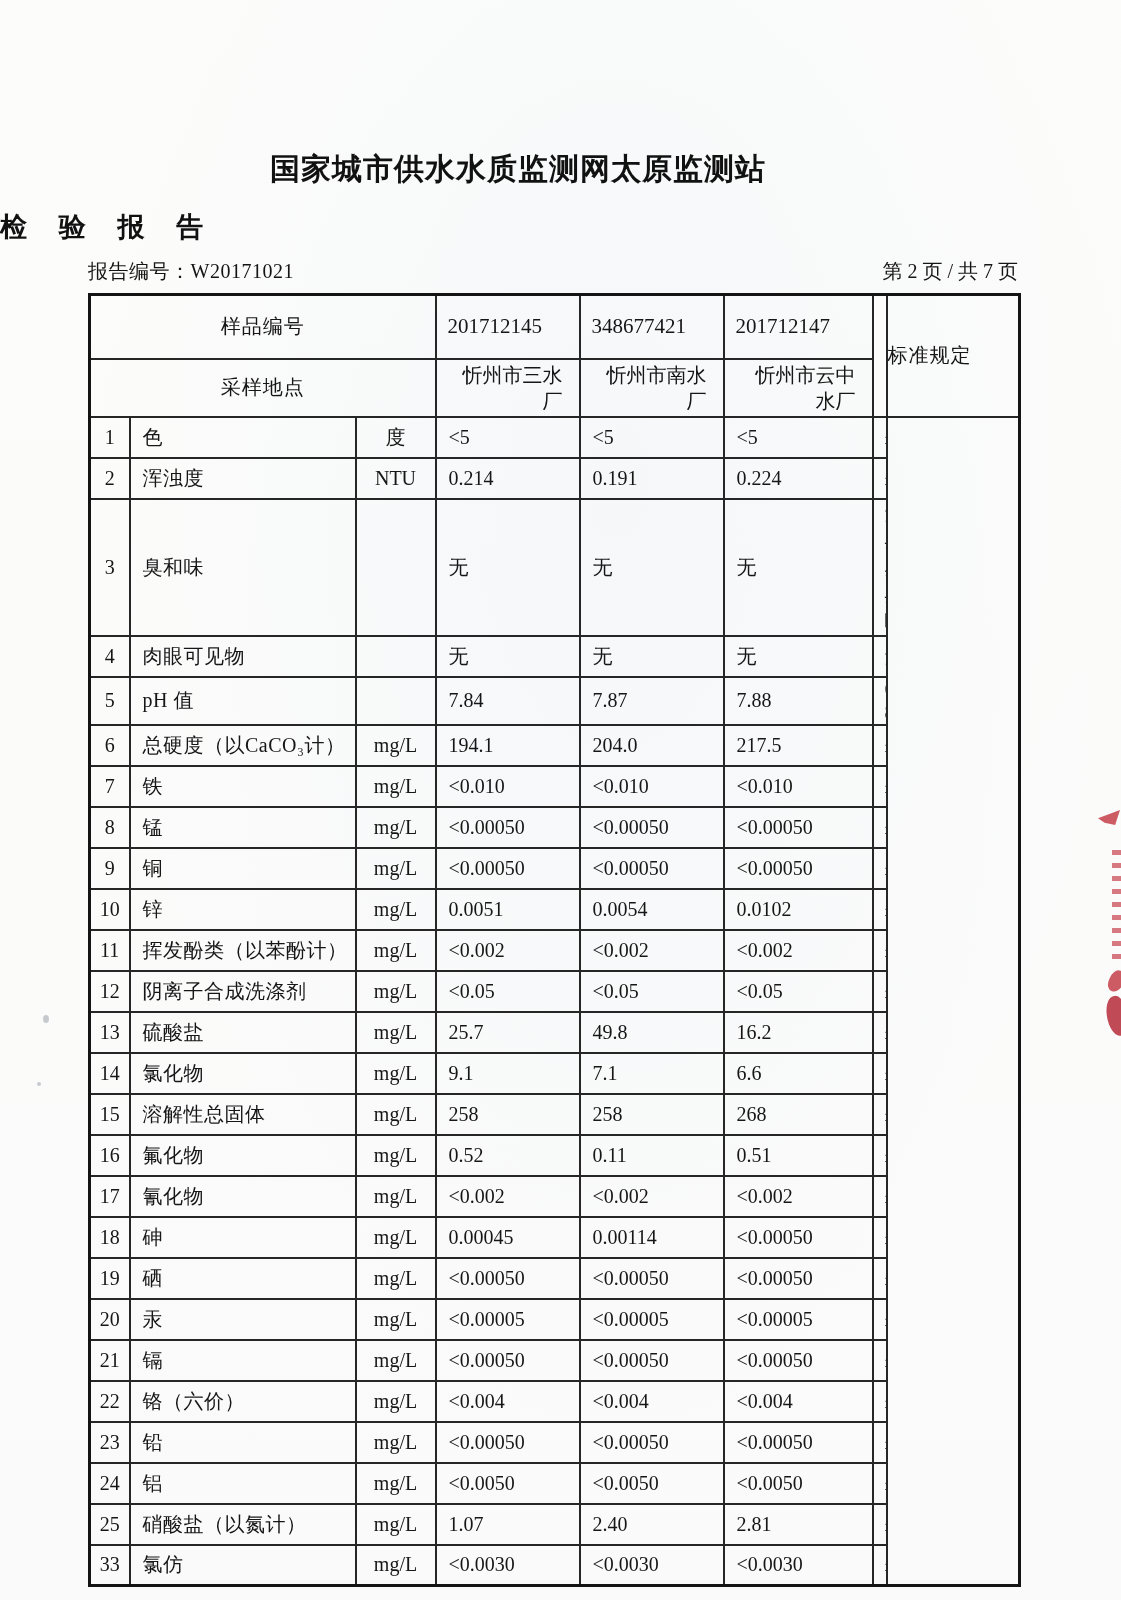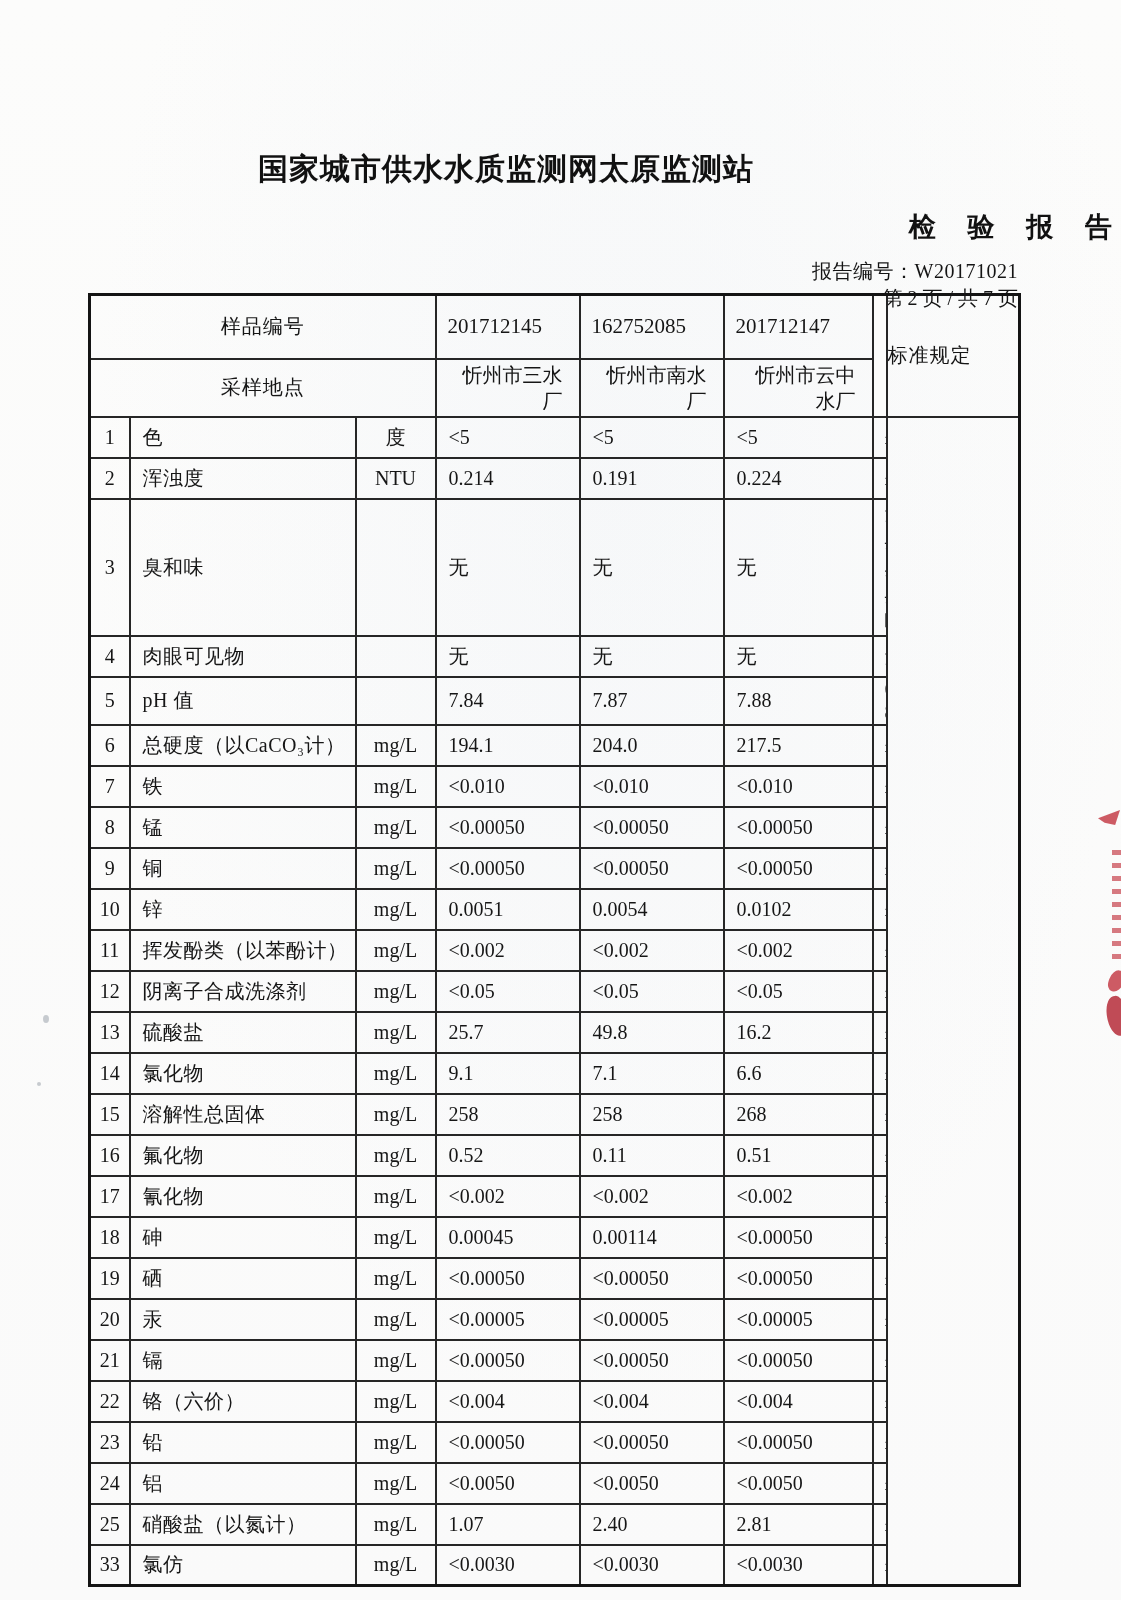--- a/index.html
+++ b/index.html
@@ -11,36 +11,36 @@
     position:relative;
     overflow:hidden;
   }
   .sheet {
     position:absolute; inset:0;
     background:
       radial-gradient(ellipse at 55% 30%, rgba(230,236,244,0.25), rgba(0,0,0,0) 60%),
       linear-gradient(180deg, #fcfcfb 0%, #fafafa 100%);
   }
   .station-title {
-    position:absolute; top:149px; left:0; width:1012px;
+    position:absolute; top:149px; left:12px; width:1012px;
     text-align:center;
     font-size:30px; font-weight:600; letter-spacing:1px;
     color:#111;
   }
   .report-title {
     position:absolute; top:209px; left:0; width:1121px;
-    text-align:right;
+    text-align:left;
     font-size:27px; font-weight:600;
     letter-spacing:9px; word-spacing:7px;
     color:#111;
   }
   .info-line {
     position:absolute; top:258px; left:88px; width:930px;
-    display:flex; justify-content:space-between; align-items:flex-end;
-    font-size:20px; color:#141414;flex-direction:column;
+    display:flex; justify-content:space-between; align-items:center;
+    font-size:20px; color:#141414;
   }
   .info-line .report-no { letter-spacing:0.5px; }
   .report-table {
     position:absolute; top:293px; left:88px;
     width:930px;
     border-collapse:collapse; table-layout:fixed;
     font-size:20px; color:#161616;
   }
   .report-table td, .report-table th {
     border:2px solid #262626;
@@ -114,21 +114,21 @@
       <col style="width:144px">
         <col style="width:144px">
         <col style="width:149px">
       <col style="width:14px">
         <col style="width:133px">
     </colgroup>
     <tbody>
       <tr class="hdr-a">
         <td colspan="3" class="h-label">样品编号</td>
         <td class="h-id">201712145</td>
-        <td class="h-id">162752085</td>
+        <td class="h-id">348677421</td>
         <td class="h-id">201712147</td>
         <td class="sp-col" rowspan="28"></td>
         <td class="h-std" rowspan="2">标准规定</td>
       </tr>
       <tr class="hdr-b">
         <td colspan="3" class="h-label">采样地点</td>
         <td class="h-site">忻州市三水厂</td>
         <td class="h-site">忻州市南水厂</td>
         <td class="h-site">忻州市云中水厂</td>
       </tr>

